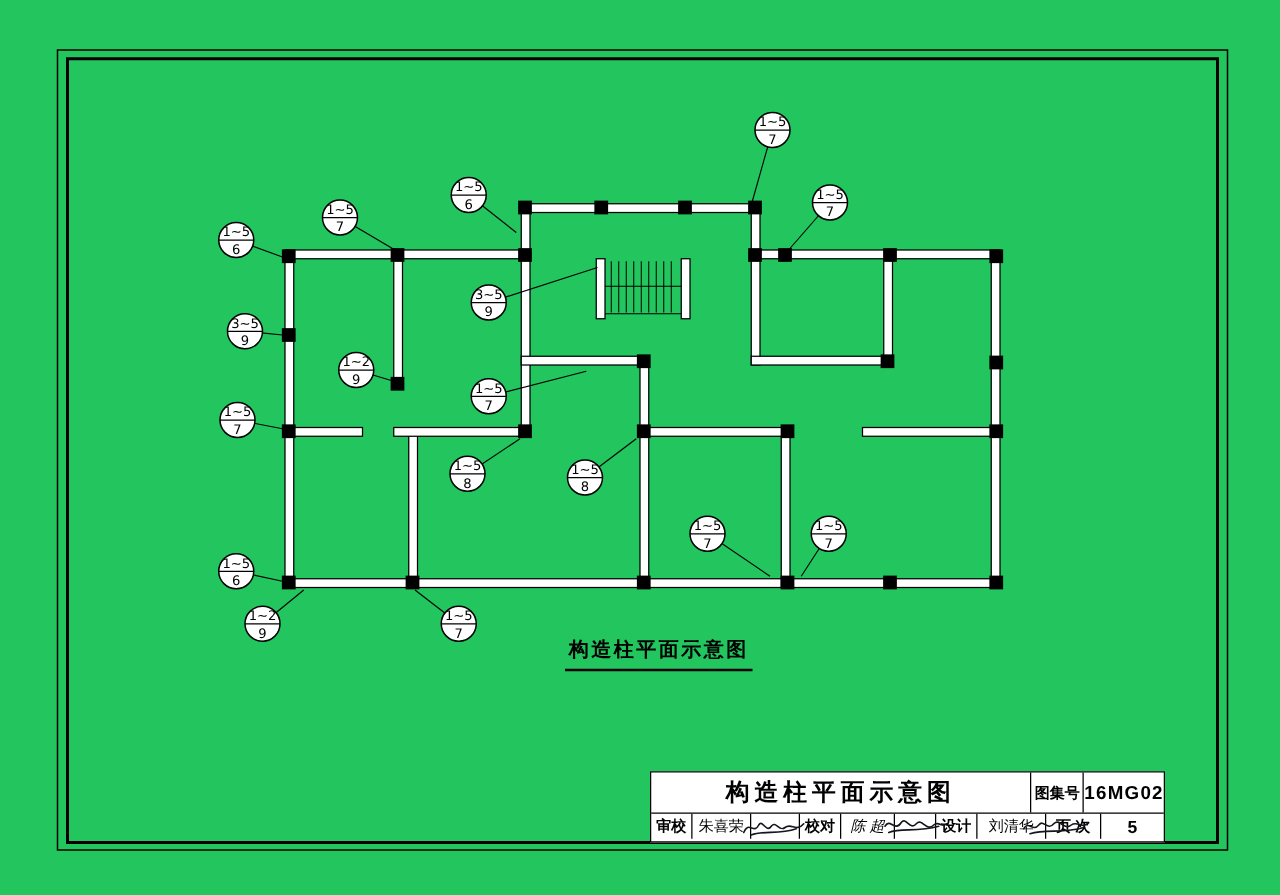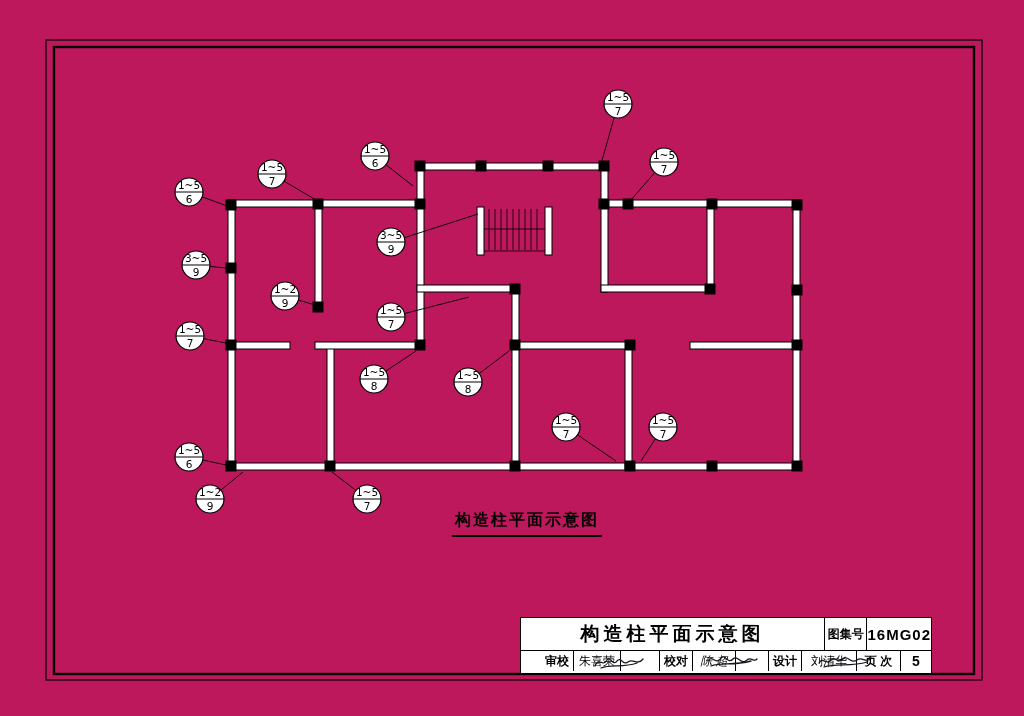--- a/index.html
+++ b/index.html
@@ -1,34 +1,34 @@
 <!DOCTYPE html>
 <html><head>
 <meta charset="utf-8">
 <style>
   html,body{margin:0;padding:0;background:#fff;}
-  .page{position:relative;width:1024px;height:716px;background:#be185d;overflow:hidden;
+  .page{position:relative;width:1024px;height:716px;background:#22c55e;overflow:hidden;
         font-family:"Liberation Sans","DejaVu Sans",sans-serif;color:#000;}
   svg.sheet{position:absolute;left:0;top:0;}
   .wall{fill:#fff;stroke:#000;stroke-width:1;}
   .col{fill:#000;stroke:none;}
   .leader{stroke:#000;stroke-width:0.9;}
   .cc{fill:#fff;stroke:#000;stroke-width:1.2;}
   .cd{stroke:#000;stroke-width:1;}
   .ct{font-family:"DejaVu Sans","Liberation Sans",sans-serif;font-size:10.5px;text-anchor:middle;fill:#000;}
   .stair{stroke:#000;stroke-width:0.8;}
   .frame-outer{fill:none;stroke:#000;stroke-width:1.2;}
   .frame-inner{fill:none;stroke:#000;stroke-width:2.4;}
   .caption{position:absolute;left:452px;top:510px;font-weight:bold;font-size:16px;
            letter-spacing:2px;border-bottom:2px solid #000;padding:0 3px 4px 3px;}
   .tb{position:absolute;left:520px;top:617px;width:412px;height:57px;background:#fff;
       border:1.8px solid #000;box-sizing:border-box;}
   .tb *{box-sizing:border-box;}
   .tb-row1{display:flex;height:33px;border-bottom:1px solid #000;}
-  .tb-row2{display:flex;height:20px;margin-left:20px;}
+  .tb-row2{display:flex;height:20px;}
   .cell{display:flex;align-items:center;justify-content:center;border-right:1px solid #000;
         white-space:nowrap;overflow:visible;}
   .cell.last{border-right:none;}
   .tb-title{width:316px;font-weight:bold;font-size:19px;letter-spacing:4px;}
   .tb-atlas-label{width:44px;font-size:12px;font-weight:bold;}
   .tb-atlas-no{flex:1;font-size:15px;font-weight:600;letter-spacing:1px;}
   .w33{width:33px;} .w47{width:47px;} .w39{width:39px;} .w43{width:43px;font-style:italic;}
   .w55{width:55px;} .w44{width:44px;}
   .lbl{font-size:12px;font-weight:bold;}
   .nm{font-size:12px;}

